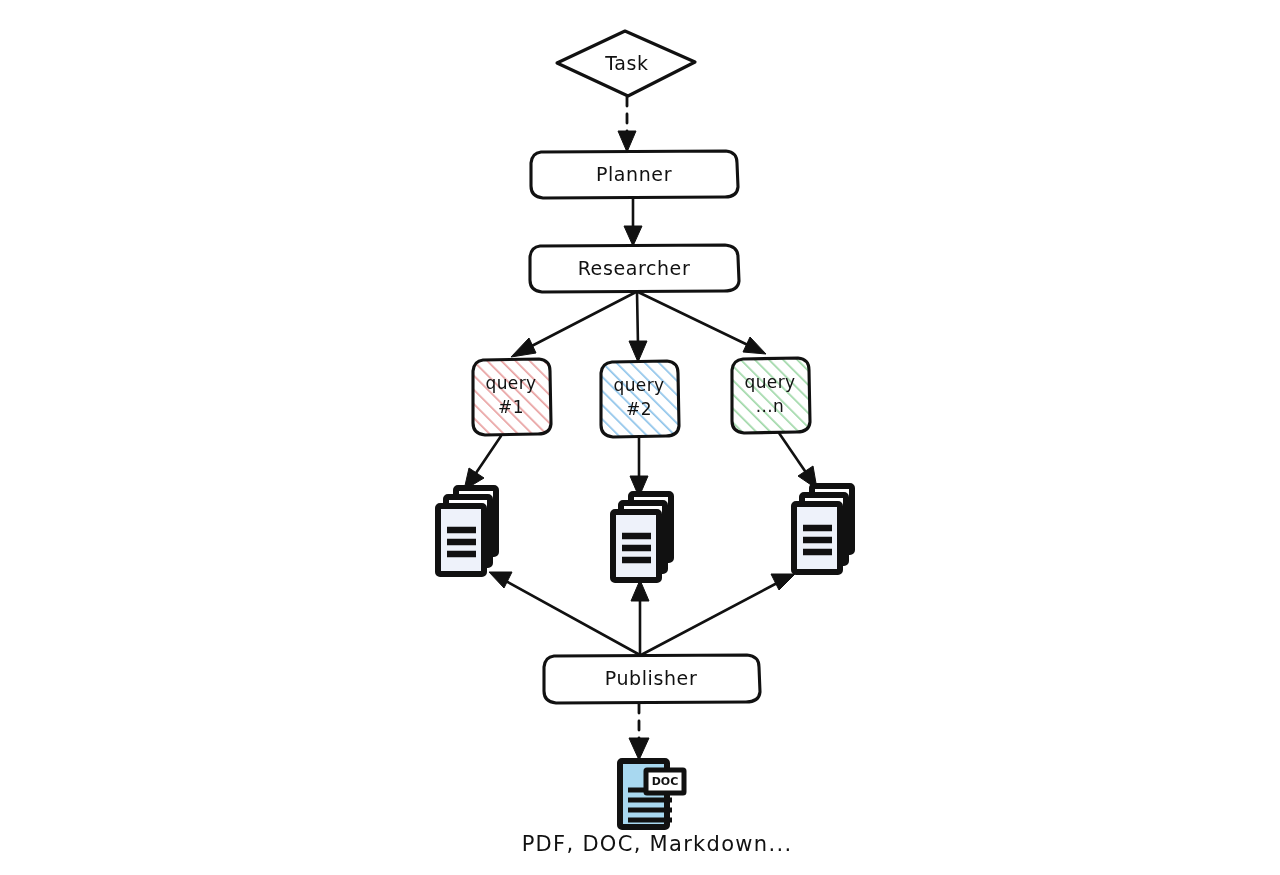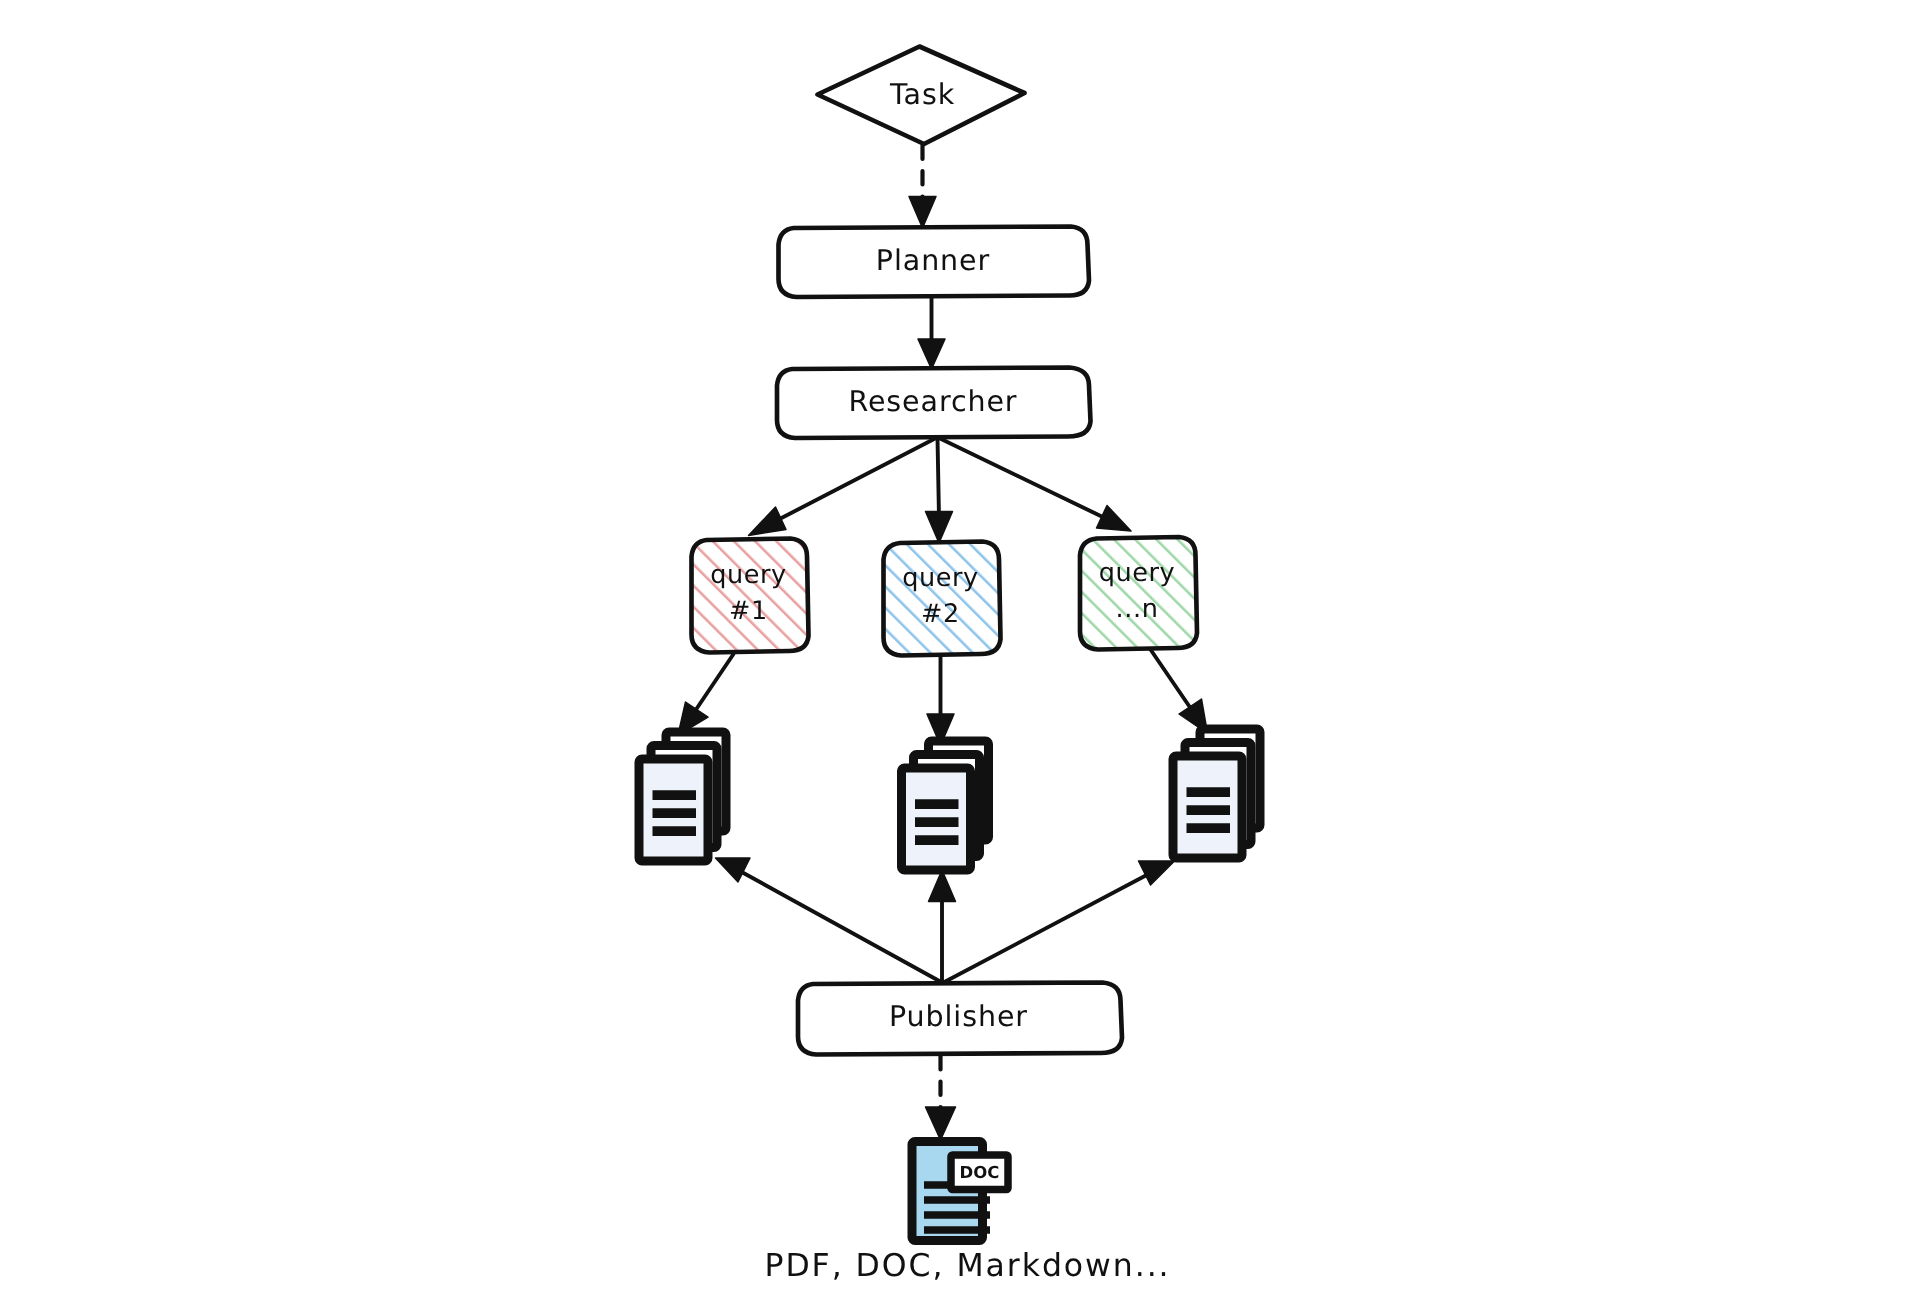--- a/index.html
+++ b/index.html
@@ -7,20 +7,21 @@
     padding: 0;
     background: #ffffff;
   }
   #canvas {
     position: relative;
     width: 1012px;
     height: 875px;
     background: #ffffff;
     overflow: hidden;
     font-family: "DejaVu Sans", sans-serif;
+    margin-left: 12px;
   }
   svg.diagram {
     display: block;
     width: 1280px;
     height: 875px;
   }
   .node-label {
     font-family: "DejaVu Sans", sans-serif;
     font-size: 19px;
     fill: #111111;

